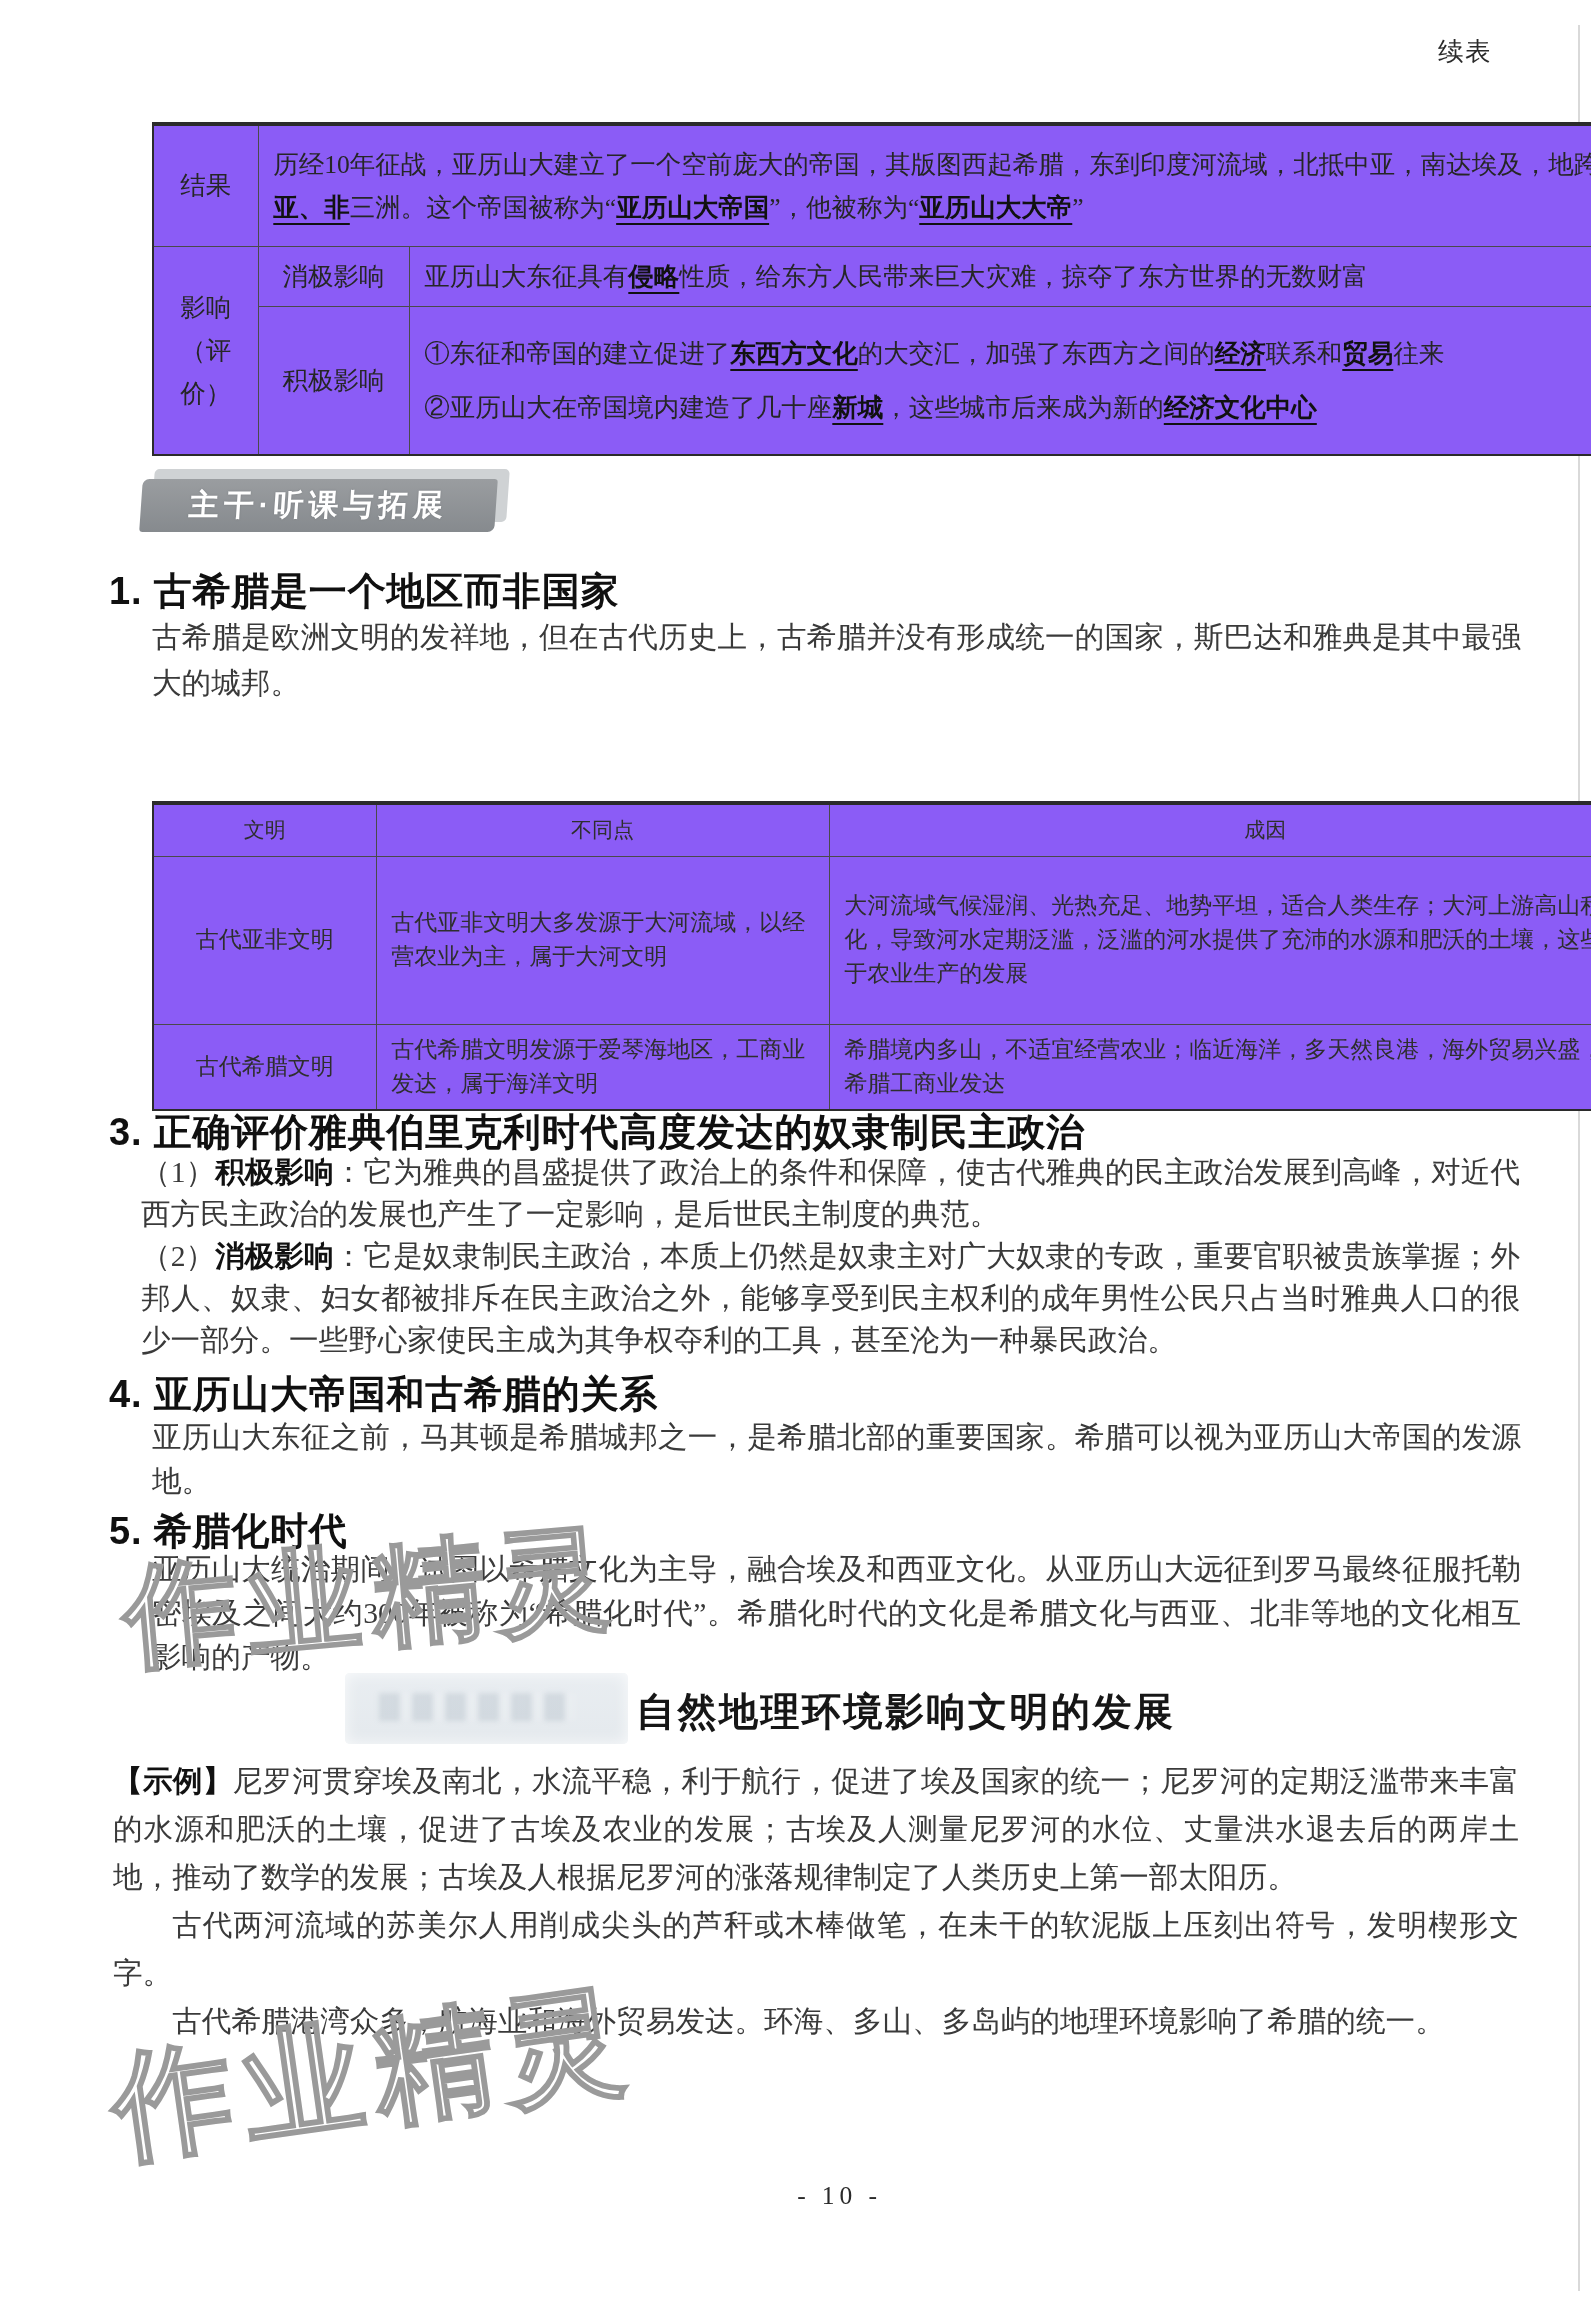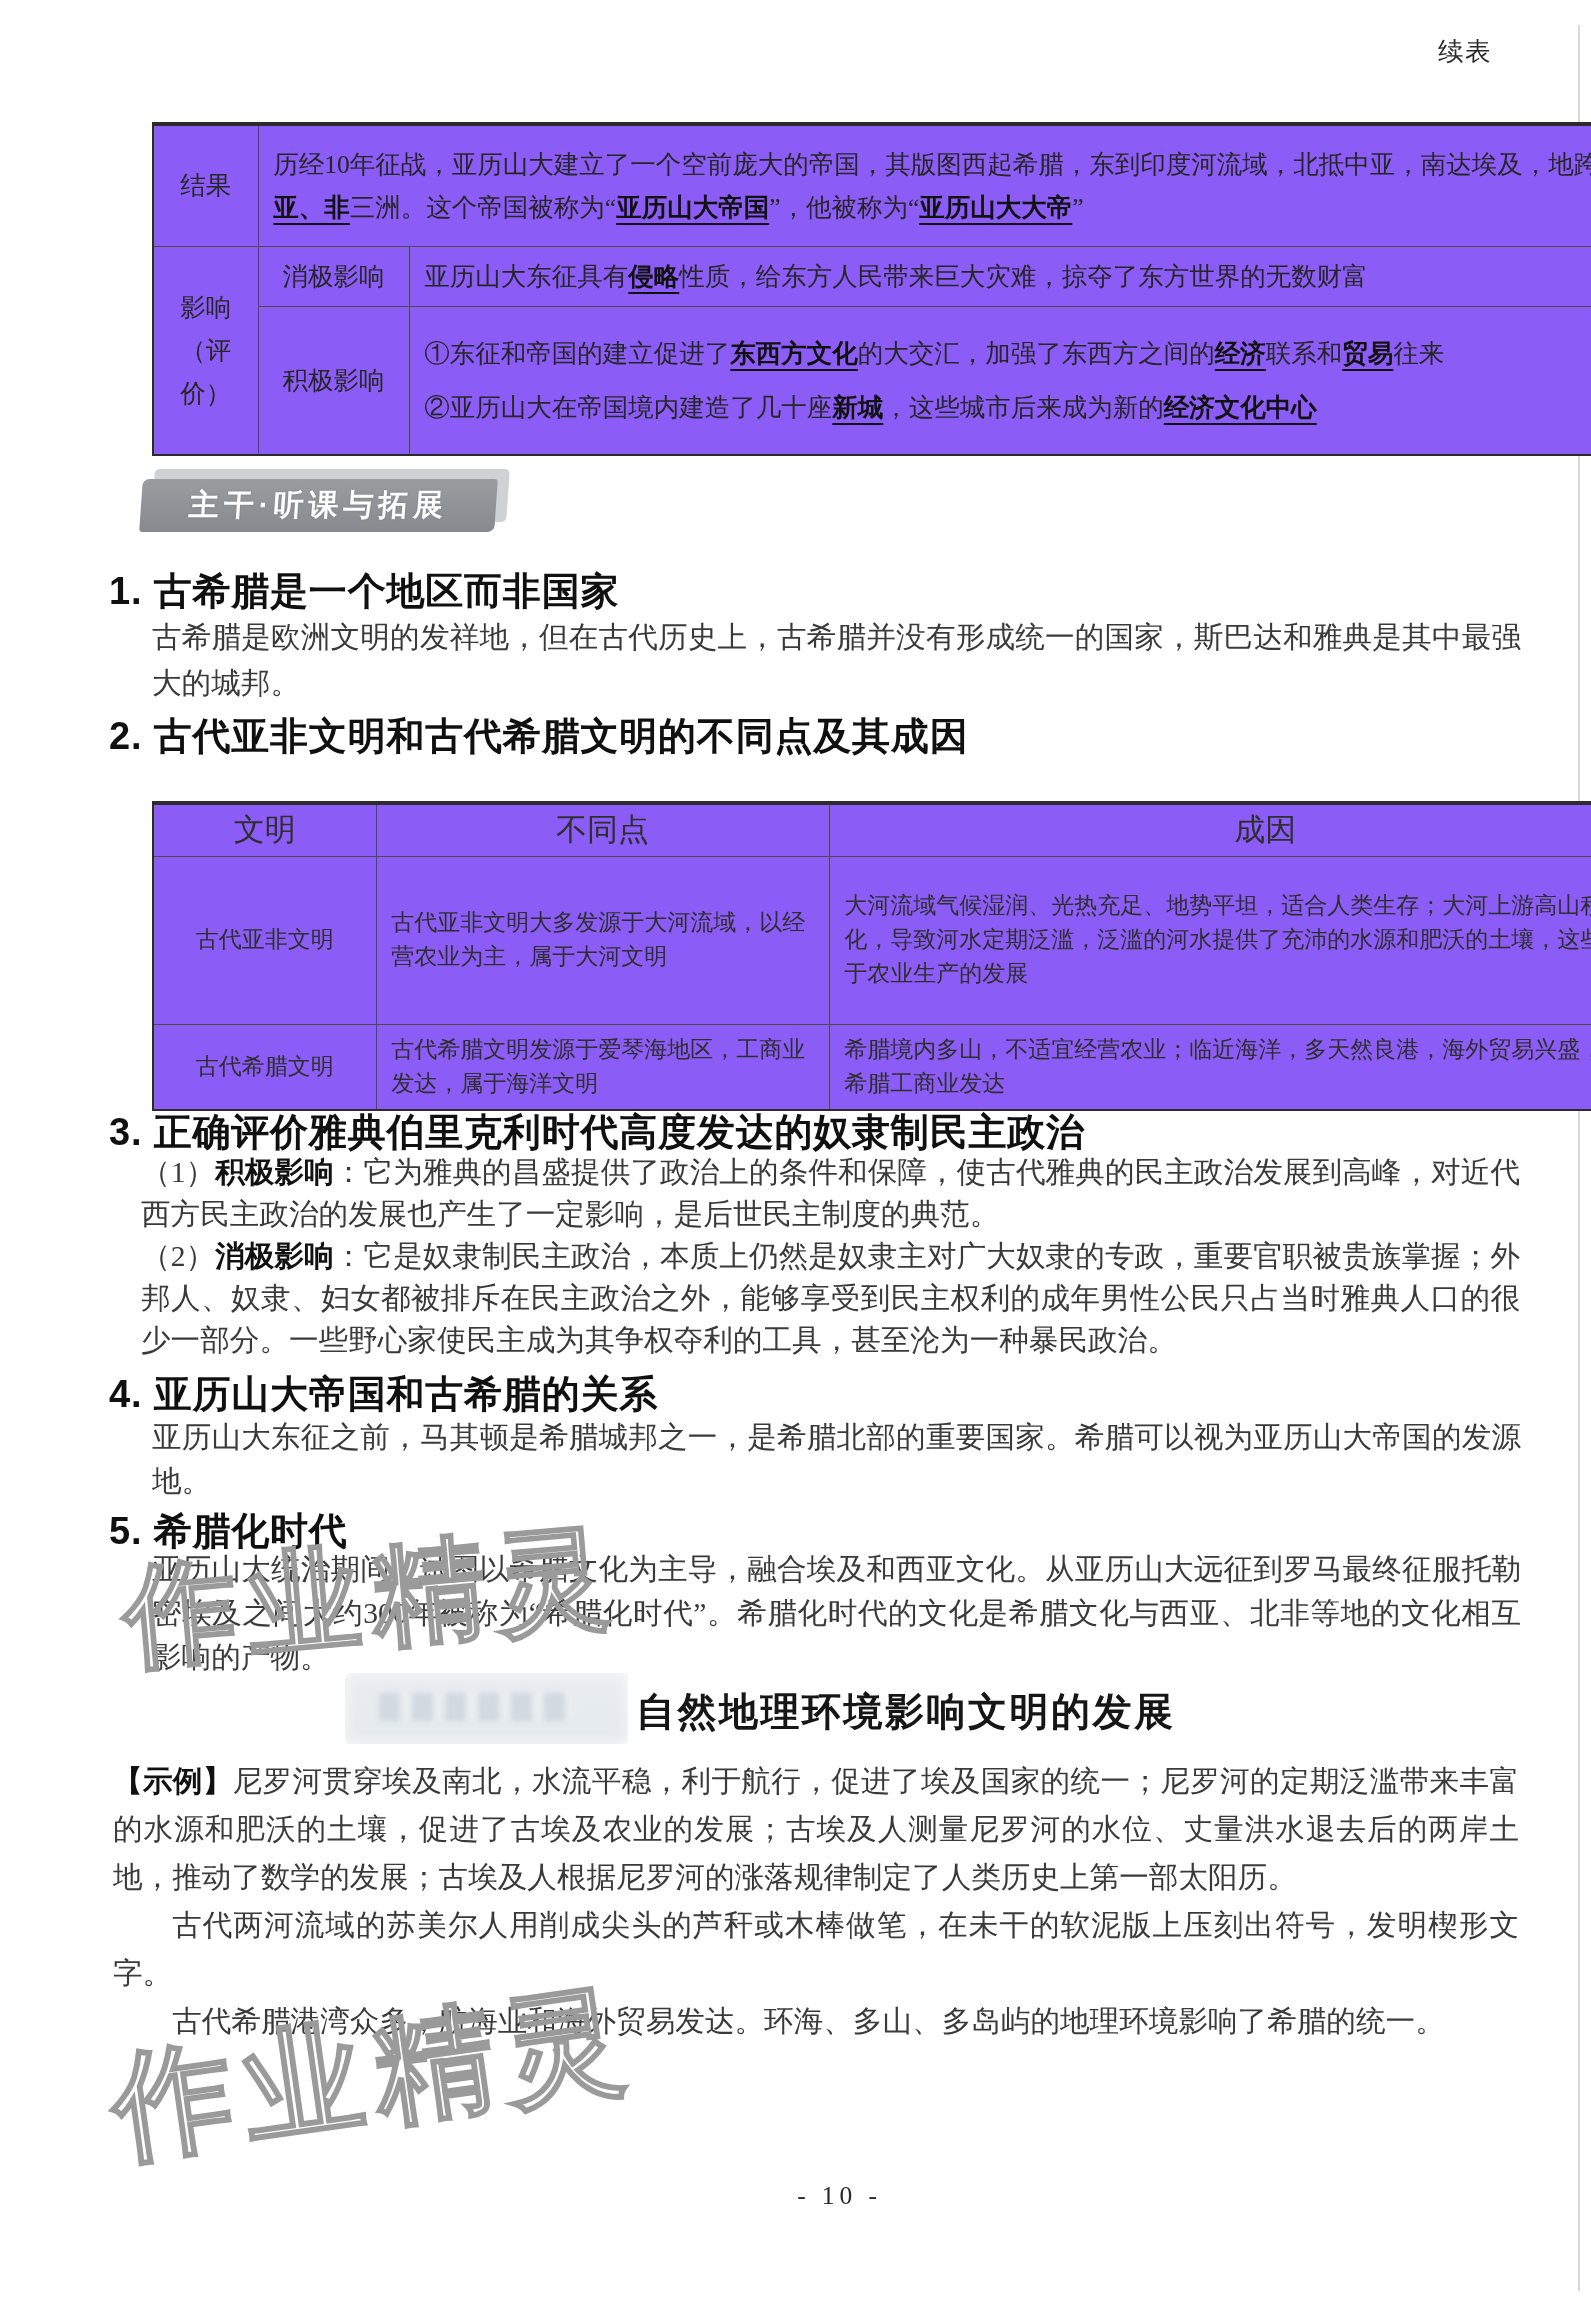--- a/index.html
+++ b/index.html
@@ -21,21 +21,21 @@
     font-size:25.5px;line-height:43px;color:#262626;
     padding:8.2px 14.8px;vertical-align:middle;
     font-weight:normal;
   }
   table.tbl{border:2.5px solid #2b2b2b;border-top-width:4.9px;}
   .cell-center{text-align:center;}
   .ku{font-weight:bold;color:#111;text-decoration:underline;text-underline-offset:6.6px;text-decoration-thickness:1.6px;}
   .kb{font-weight:bold;color:#111;}
   
   table.tbl2 td,table.tbl2 th{font-size:23px;line-height:34px;color:#2e2e2e;}
-  table.tbl2 th{font-size:31px;}
+  table.tbl2 th{font-size:21px;}
   
   .badge1{width:355px;height:53px;}
   .badge1 .shadow{
     position:absolute;left:11.5px;top:-9.9px;width:100%;height:100%;
     background:#cfd2d4;transform:skewX(-4deg);border-radius:4.9px;
   }
   .badge1 .face{
     position:absolute;left:0;top:0;width:100%;height:100%;
     background:linear-gradient(180deg,#9a9da0,#868a8e);
     transform:skewX(-4deg);border-radius:6.6px 3.3px 6.6px 3.3px;
@@ -124,21 +124,20 @@
   <div class="abs badge1" style="left:141px;top:479px;">
     <div class="shadow"></div>
     <div class="face">
       <span>主干·听课与拓展</span>
     </div>
   </div>
 
   <div class="abs item-h" style="left:109px;top:566px;">1. 古希腊是一个地区而非国家</div>
   <div class="abs body-block" style="left:152px;top:614px;line-height:46px;">古希腊是欧洲文明的发祥地，但在古代历史上，古希腊并没有形成统一的国家，斯巴达和雅典是其中最强大的城邦。</div>
 
-  <div class="abs item-h" style="left:109px;top:711px;">2. 古代亚非文明和古代希腊文明的不同点及其成因</div>
 
   <div class="abs" style="left:152px;top:801px;">
     <table class="tbl tbl2">
       <colgroup>
           <col style="width:223px">
           <col style="width:453px">
           <col>
         </colgroup>
       <tbody>
           <tr style="height:53px;">

